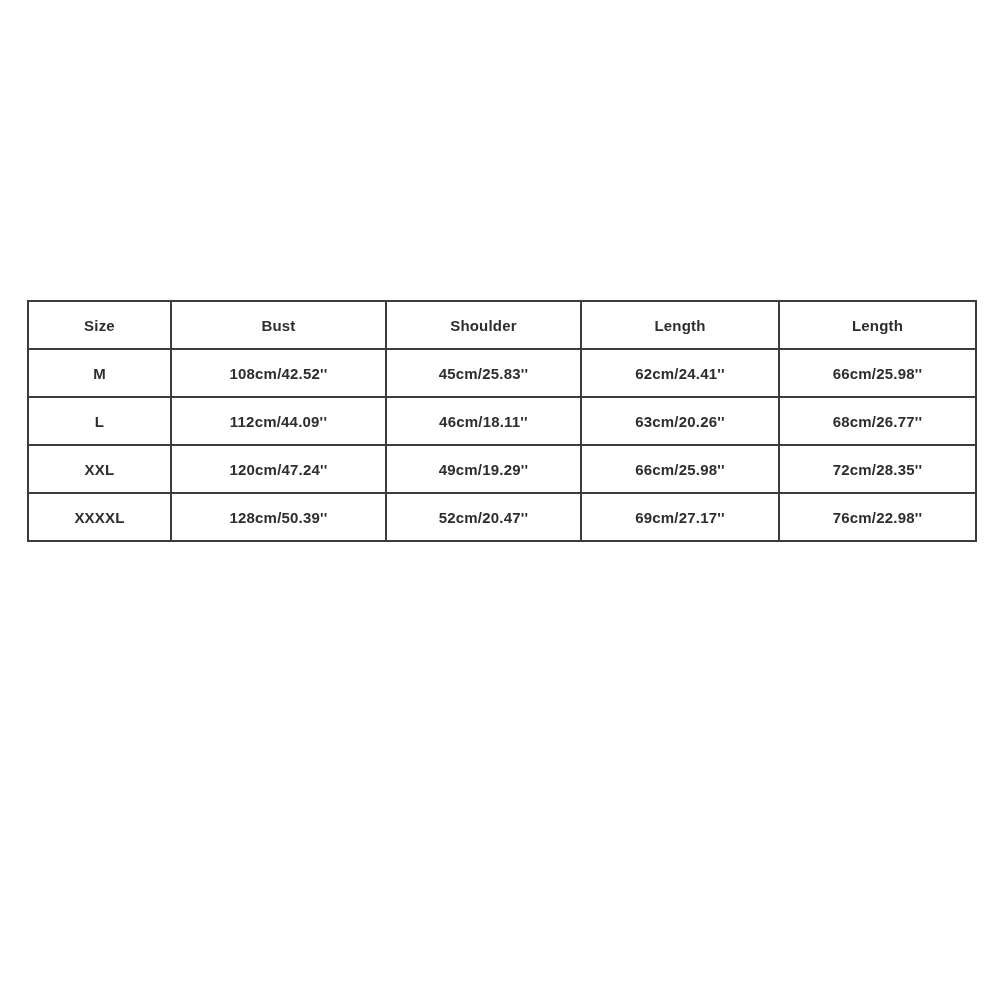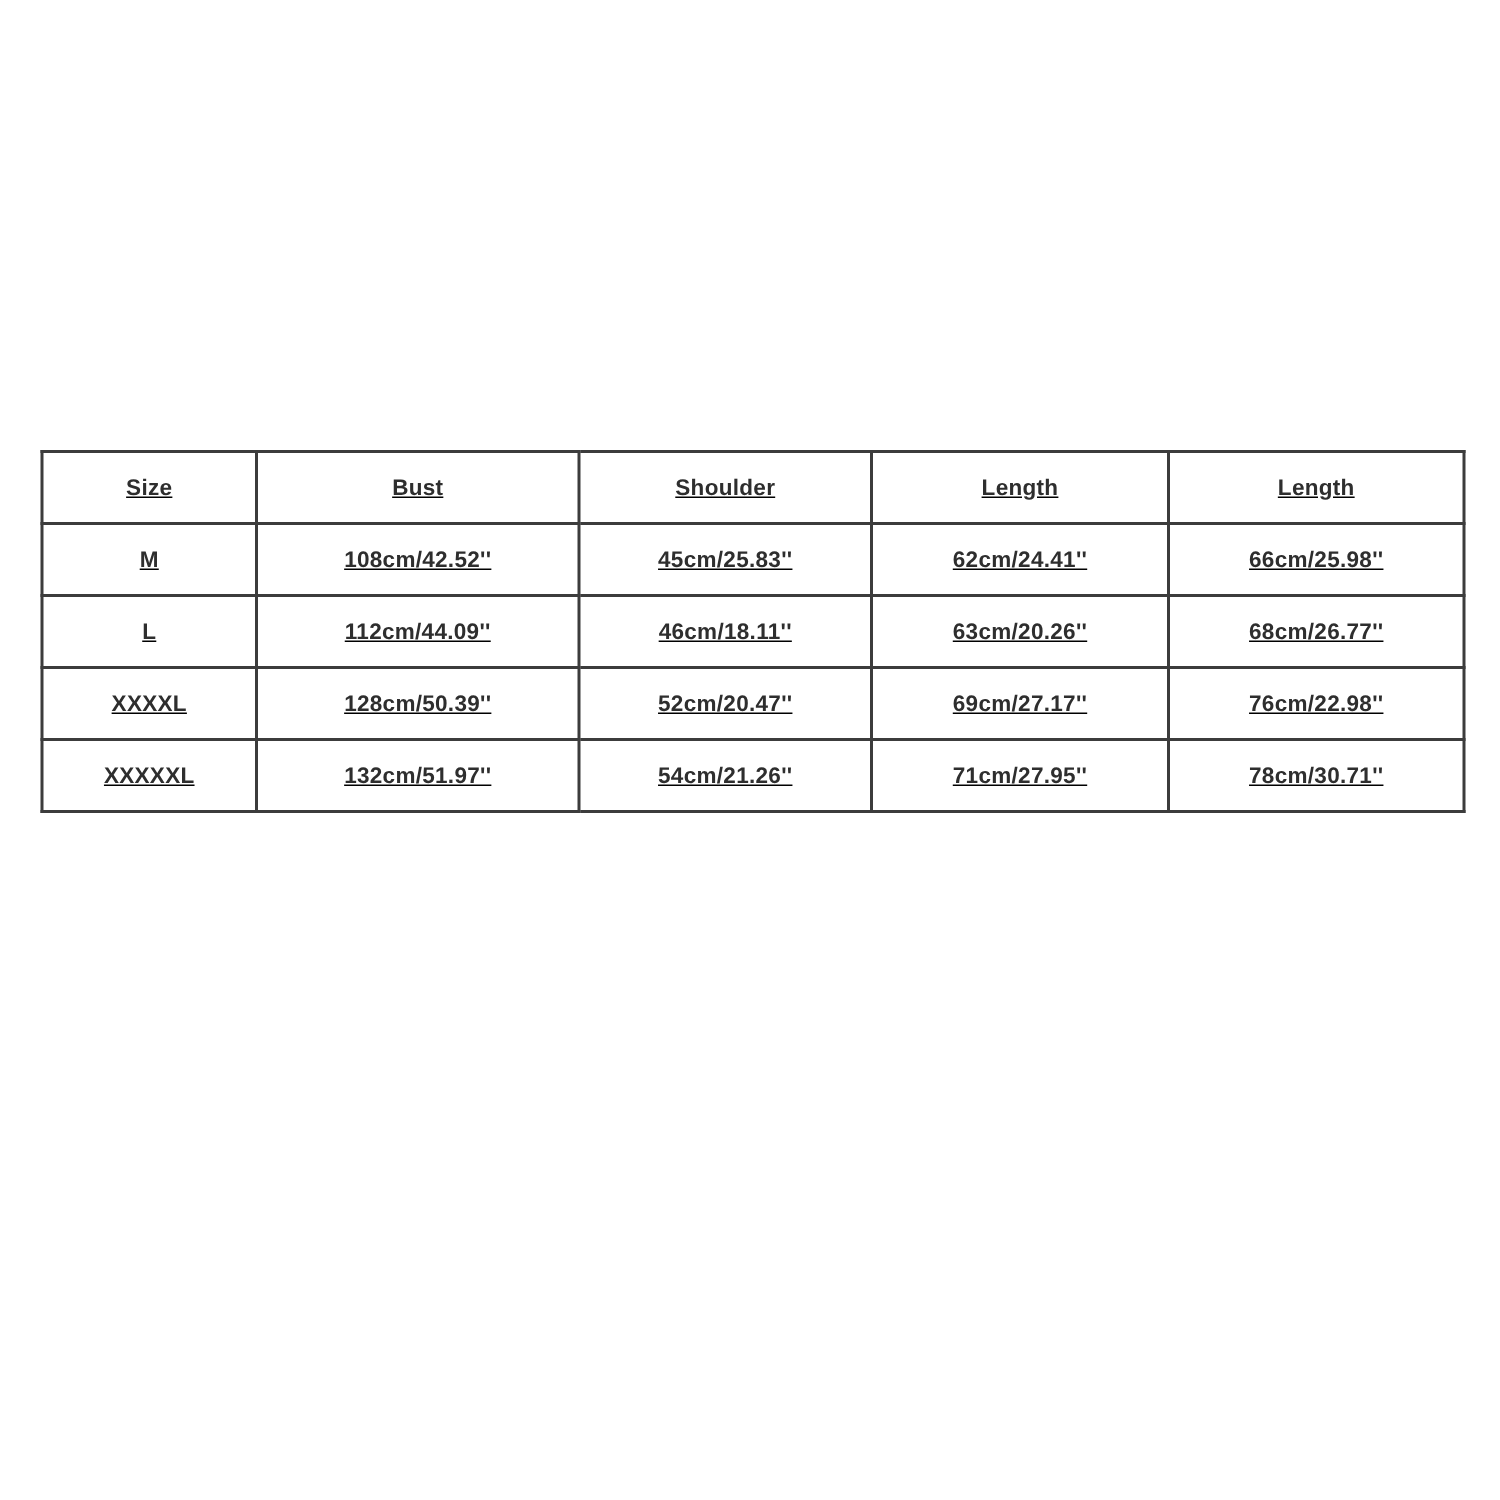--- a/index.html
+++ b/index.html
@@ -13,21 +13,20 @@
     width: 1000px;
     height: 1000px;
     background: #ffffff;
     overflow: hidden;
   }
   .size-table-wrap {
     position: absolute;
     left: 27px;
     top: 300px;
     width: 826px;
-    text-decoration: underline;
   }
   table.size-chart {
     border-collapse: collapse;
     width: 948px;
     table-layout: fixed;
   }
   table.size-chart th,
   table.size-chart td {
     border: 2px solid #3c3c3c;
     height: 46px;
@@ -76,29 +75,29 @@
             <td>66cm/25.98''</td>
           </tr>
           <tr>
             <td>L</td>
             <td>112cm/44.09''</td>
             <td>46cm/18.11''</td>
             <td>63cm/20.26''</td>
             <td>68cm/26.77''</td>
           </tr>
           <tr>
+            <td>XXL</td>
+            <td>120cm/47.24''</td>
+            <td>49cm/19.29''</td>
+            <td>66cm/25.98''</td>
+            <td>72cm/28.35''</td>
+          </tr>
+          <tr>
             <td>XXXXL</td>
             <td>128cm/50.39''</td>
             <td>52cm/20.47''</td>
             <td>69cm/27.17''</td>
             <td>76cm/22.98''</td>
-          </tr>
-          <tr>
-            <td>XXXXXL</td>
-            <td>132cm/51.97''</td>
-            <td>54cm/21.26''</td>
-            <td>71cm/27.95''</td>
-            <td>78cm/30.71''</td>
           </tr>
         </tbody>
     </table>
   </div>
 </div>
 
 </body></html>

